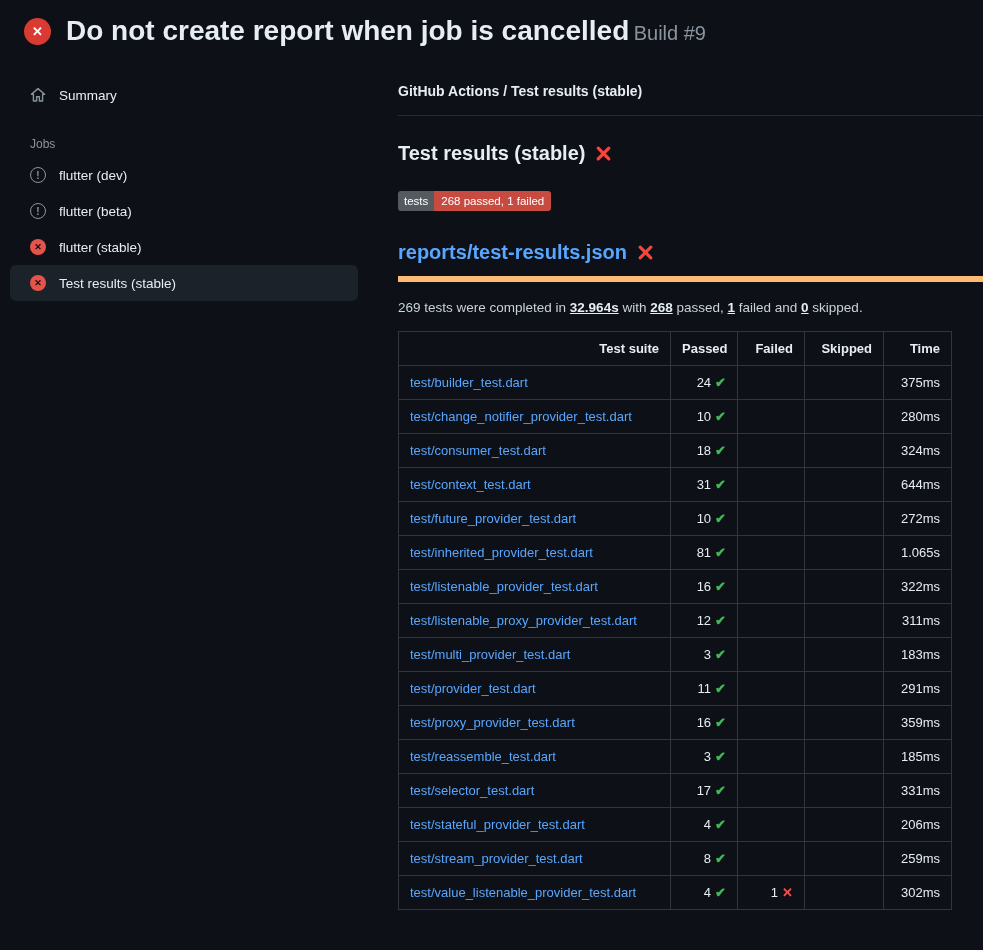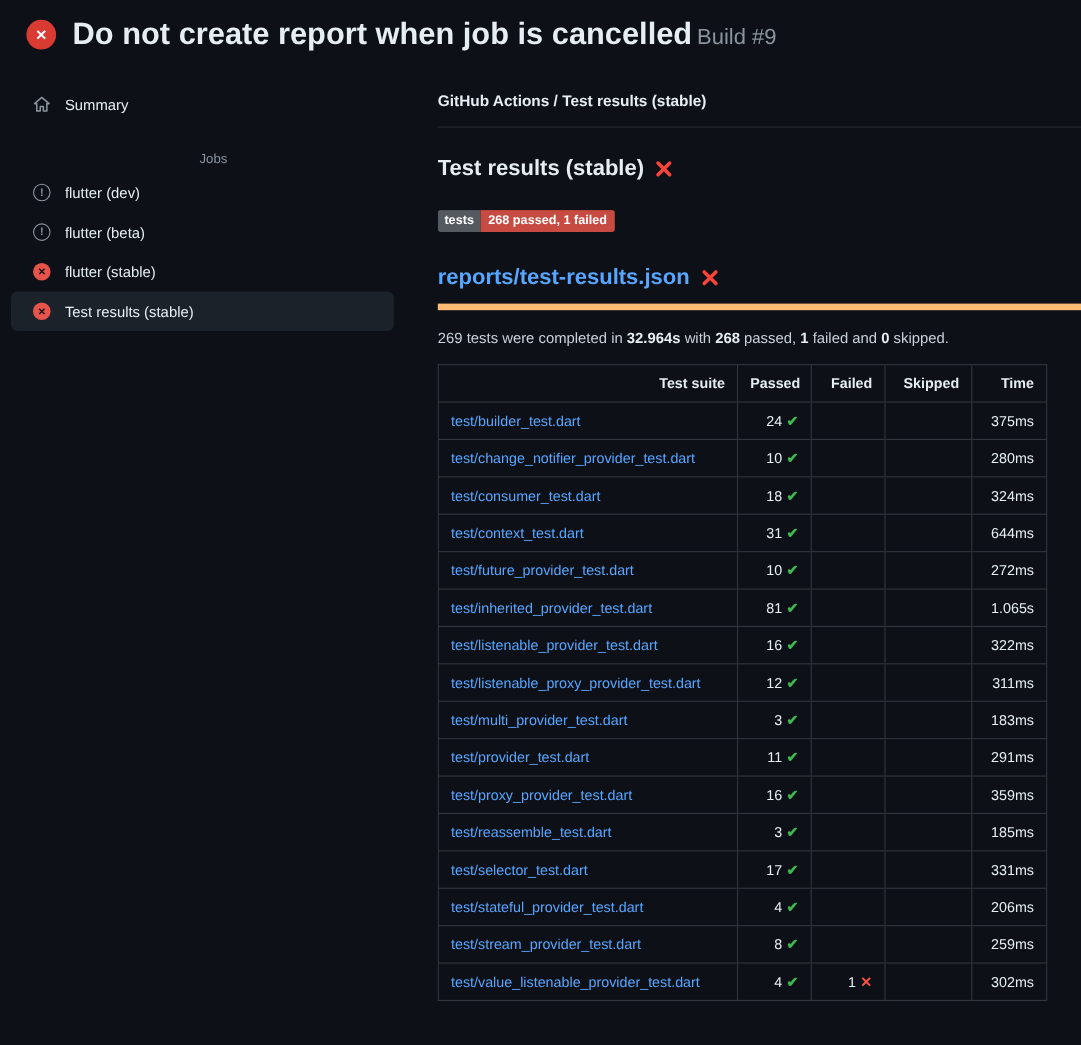--- a/index.html
+++ b/index.html
@@ -27,21 +27,21 @@
   
   .layout { display: flex; align-items: flex-start; }
   .sidebar { width: 370px; flex: none; padding: 16px 12px 0 10px; }
   .side-item {
     display: flex; align-items: flex-end; gap: 13px;
     padding: 10px 10px 10px 20px;
     font-size: 13.5px; color: #e6edf3;
     border-radius: 6px; cursor: pointer;
   }
   .side-item.selected { background: #1c222a; }
-  .jobs-label { color: #8b949e; font-size: 12px; margin: 24px 0 6px 20px; text-align: center; }
+  .jobs-label { color: #8b949e; font-size: 12px; margin: 24px 0 6px 20px; }
   .icon-home { width: 16px; height: 16px; flex: none; display: flex; align-items: center; justify-content: center; }
   .icon-warn-circle {
     width: 16px; height: 16px; flex: none; border-radius: 50%;
     border: 1.5px solid #8b949e; color: #8b949e;
     display: flex; align-items: center; justify-content: center;
     font-size: 10px; font-weight: bold;
   }
   .icon-x-circle {
     width: 16px; height: 16px; flex: none; border-radius: 50%;
     background: #e5534b; color: #0d1117;
@@ -54,35 +54,35 @@
   .breadcrumb { font-size: 14px; font-weight: 700; color: #e6edf3; }
   .run-meta { font-size: 12px; color: #8b949e; margin-top: 7px; }
   .rule { border: 0; border-top: 1px solid #262c33; margin: 16px -32px 0 0; }
 
   .section-heading {
     display: flex; align-items: center; gap: 10px;
     margin-top: 26px; font-size: 20px; font-weight: 700;
   }
   .x-svg { flex: none; }
 
-  .badge { display: inline-flex; margin-top: 26px; font-size: 11.5px; border-radius: 3px; overflow: hidden; font-weight: bold; }
+  .badge { display: inline-flex; margin-top: 26px; font-size: 11.5px; border-radius: 3px; overflow: hidden; }
   .badge-label { background: #555a60; color: #fff; padding: 4px 6px; }
   .badge-value { background: #c84b41; color: #fff; padding: 4px 7px; }
 
   .report-heading-wrap {
     margin-top: 30px; margin-right: -32px;
     border-bottom: 6px solid #fdba74; padding-bottom: 12px;
   }
   .report-heading {
     display: inline-flex; align-items: center; gap: 10px;
     font-size: 20px; font-weight: 700; color: #58a6ff; text-decoration: none;
   }
 
   .summary-line { margin-top: 18px; font-size: 13.5px; color: #c9d1d9; }
-  .summary-line b { color: #e6edf3; font-weight: 700; }
+  .summary-line b { color: #e6edf3; font-weight: 700; text-decoration: underline; }
 
   
   table { border-collapse: collapse; margin-top: 16px; width: 553px; table-layout: fixed; }
   th, td { border: 1px solid #30363d; padding: 8px 11px; font-size: 13px; height: 34px; }
   th { font-weight: 700; color: #e6edf3; text-align: right; }
   th.col-num, td.col-num { text-align: right; }
   col.c-suite { width: 272px; }
   col.c-pass  { width: 67px; }
   col.c-fail  { width: 67px; }
   col.c-skip  { width: 79px; }

